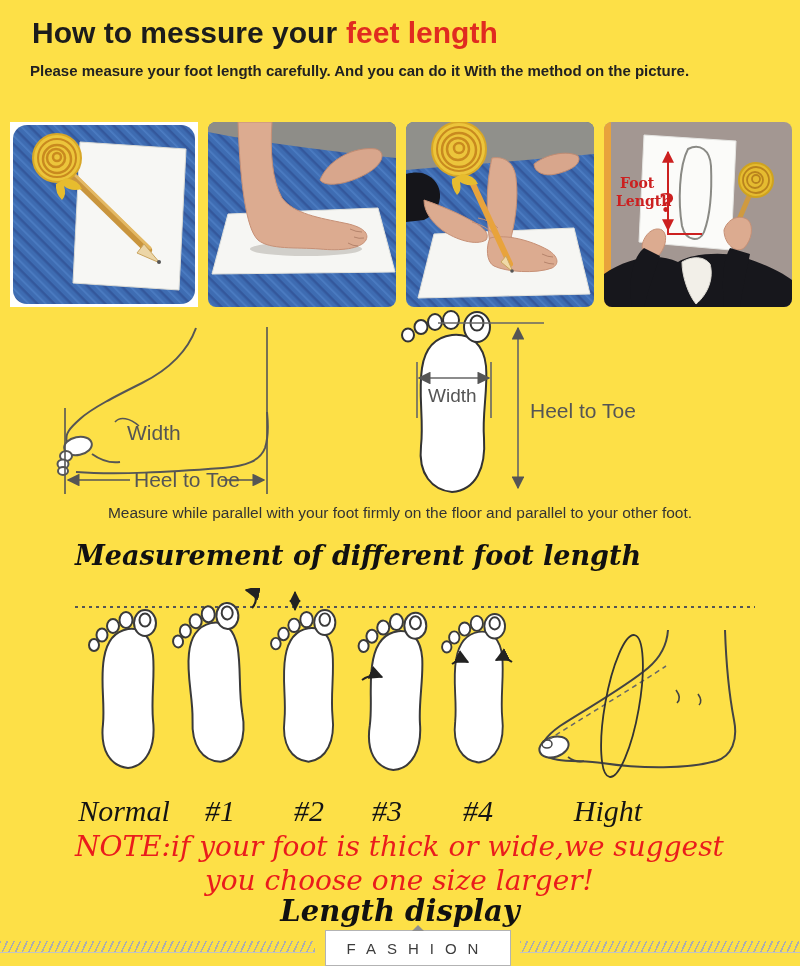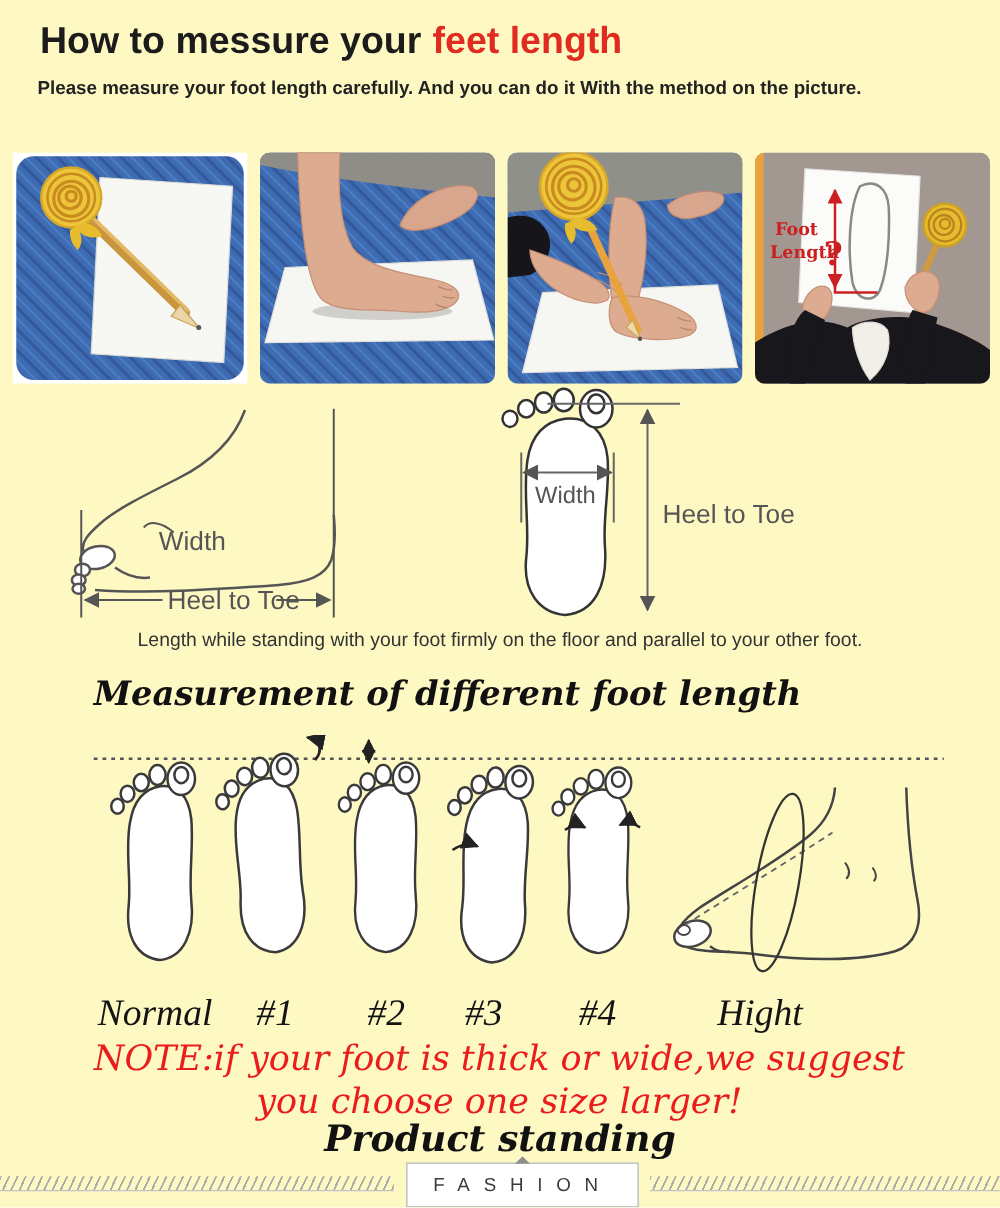--- a/index.html
+++ b/index.html
@@ -1,16 +1,16 @@
 <!DOCTYPE html>
 <html><head>
 <meta charset="utf-8">
 <style>
   html,body{margin:0;padding:0;background:#fff;}
-  .page{position:relative;width:800px;height:966px;background:#fef9c3;overflow:hidden;
+  .page{position:relative;width:800px;height:966px;background:#fde047;overflow:hidden;
         font-family:"Liberation Sans",sans-serif;}
   svg{display:block}
 
   
   .title{position:absolute;left:32px;top:16px;margin:0;font-size:30px;font-weight:bold;
          color:#1c1c1c;letter-spacing:0;}
   .title .red{color:#e02b20;margin-left:9px;}
   .subtitle{position:absolute;left:30px;top:62px;margin:0;font-size:15px;font-weight:bold;color:#222;}
 
   
@@ -220,21 +220,21 @@
       <line x1="46" y1="17" x2="152" y2="17"></line>
       <line x1="25" y1="56" x2="25" y2="112"></line>
       <line x1="99" y1="56" x2="99" y2="112"></line>
       <line x1="27" y1="72" x2="97" y2="72" marker-start="url(#arrG)" marker-end="url(#arrG)"></line>
       <line x1="126" y1="22" x2="126" y2="182" marker-start="url(#arrG)" marker-end="url(#arrG)"></line>
     </g>
     <text x="36" y="96" font-size="19" fill="#555">Width</text>
     <text x="138" y="112" font-size="21" fill="#555">Heel to Toe</text>
   </svg>
 
-  <p class="instruction">Length while standing with your foot firmly on the floor and parallel to your other foot.</p>
+  <p class="instruction">Measure while parallel with your foot firmly on the floor and parallel to your other foot.</p>
   <h2 class="heading">Measurement of different foot length</h2>
 
   <svg class="feet" width="800" height="200" viewBox="0 0 800 200">
     <line x1="75" y1="19" x2="755" y2="19" stroke="#555" stroke-width="2" stroke-dasharray="3 4"></line>
     <use href="#footshape" transform="translate(90,22)"></use>
     <g transform="translate(182,16) rotate(-4 35 150)">
         <use href="#footshape"></use>
       </g>
     <path d="M252,20 C259,12 256,4 246,2" fill="none" stroke="#222" stroke-width="2.2" marker-end="url(#arrD)"></path>
     <g transform="translate(272,22) scale(0.96)">
@@ -268,18 +268,18 @@
     <span class="foot-label" style="left:387px">#3</span>
     <span class="foot-label" style="left:478px">#4</span>
     <span class="foot-label" style="left:608px">Hight</span>
   </div>
 
   <div class="note">
     <span>NOTE:if your foot is thick or wide,we suggest</span>
     <span>you choose one size larger!</span>
   </div>
 
-  <p class="product-display">Product standing</p>
+  <p class="product-display">Length display</p>
   <div class="stripe left"></div>
   <div class="stripe right"></div>
   <div class="fashion-box">FASHION</div>
 
 </div>
 
 </body></html>

